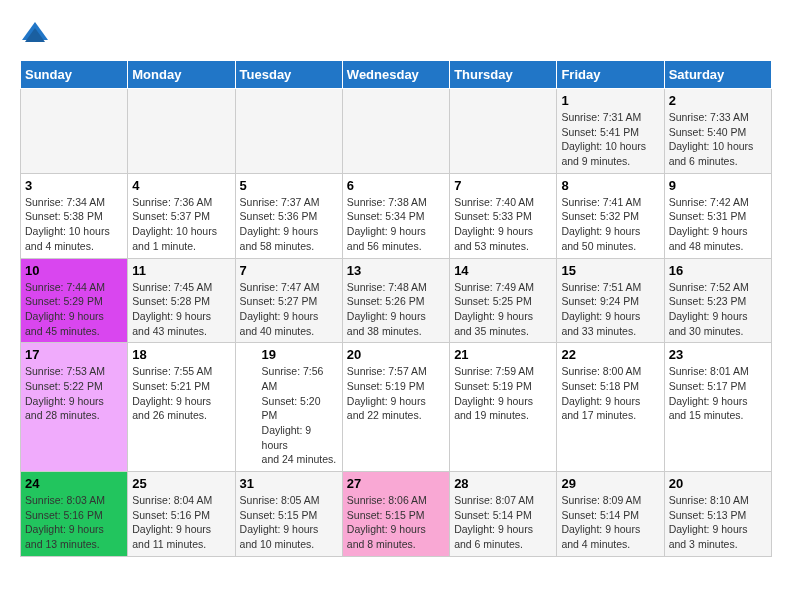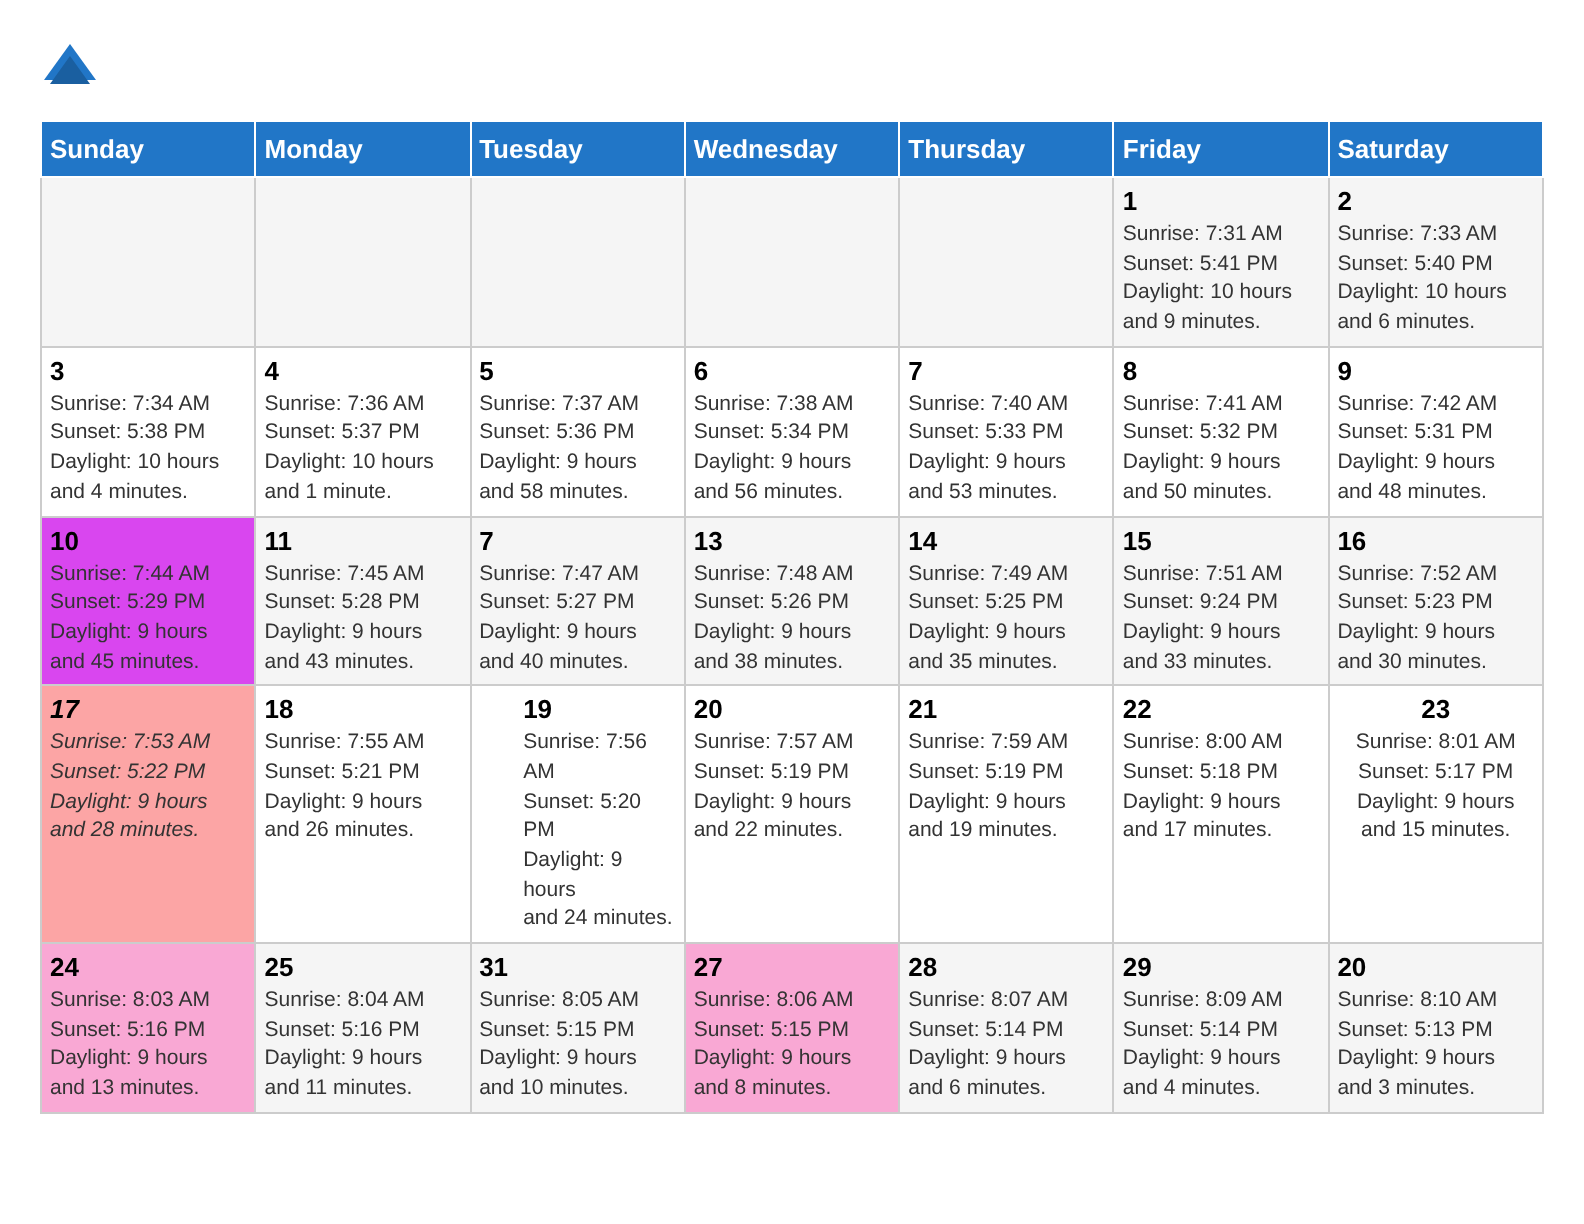--- a/index.html
+++ b/index.html
@@ -241,21 +241,21 @@
         </td>
         <td style="background: rgb(245, 245, 245); margin-left: 44px;">
           <div class="day-number">16</div>
           <div class="day-info" style="white-space: pre-line;">Sunrise: 7:52 AM
 Sunset: 5:23 PM
 Daylight: 9 hours
 and 30 minutes.</div>
         </td>
       </tr>
       <tr>
-        <td style="background: #fca5a5; font-style: italic;">
+        <td style="background: #f0abfc;">
           <div class="day-number">17</div>
           <div class="day-info" style="white-space: pre-line;">Sunrise: 7:53 AM
 Sunset: 5:22 PM
 Daylight: 9 hours
 and 28 minutes.</div>
         </td>
         <td style="background: rgb(255, 255, 255);">
           <div class="day-number">18</div>
           <div class="day-info" style="white-space: pre-line;">Sunrise: 7:55 AM
 Sunset: 5:21 PM
@@ -283,30 +283,30 @@
 Daylight: 9 hours
 and 19 minutes.</div>
         </td>
         <td style="background: rgb(255, 255, 255);">
           <div class="day-number">22</div>
           <div class="day-info" style="white-space: pre-line;">Sunrise: 8:00 AM
 Sunset: 5:18 PM
 Daylight: 9 hours
 and 17 minutes.</div>
         </td>
-        <td style="background: rgb(255, 255, 255); text-align: center;">
+        <td style="background: rgb(255, 255, 255);">
           <div class="day-number">23</div>
           <div class="day-info" style="white-space: pre-line;">Sunrise: 8:01 AM
 Sunset: 5:17 PM
 Daylight: 9 hours
 and 15 minutes.</div>
         </td>
       </tr>
       <tr>
-        <td style="background: #f9a8d4;">
+        <td style="background: #22c55e;">
           <div class="day-number">24</div>
           <div class="day-info" style="white-space: pre-line;">Sunrise: 8:03 AM
 Sunset: 5:16 PM
 Daylight: 9 hours
 and 13 minutes.</div>
         </td>
         <td style="background: rgb(245, 245, 245);">
           <div class="day-number">25</div>
           <div class="day-info" style="white-space: pre-line;">Sunrise: 8:04 AM
 Sunset: 5:16 PM

